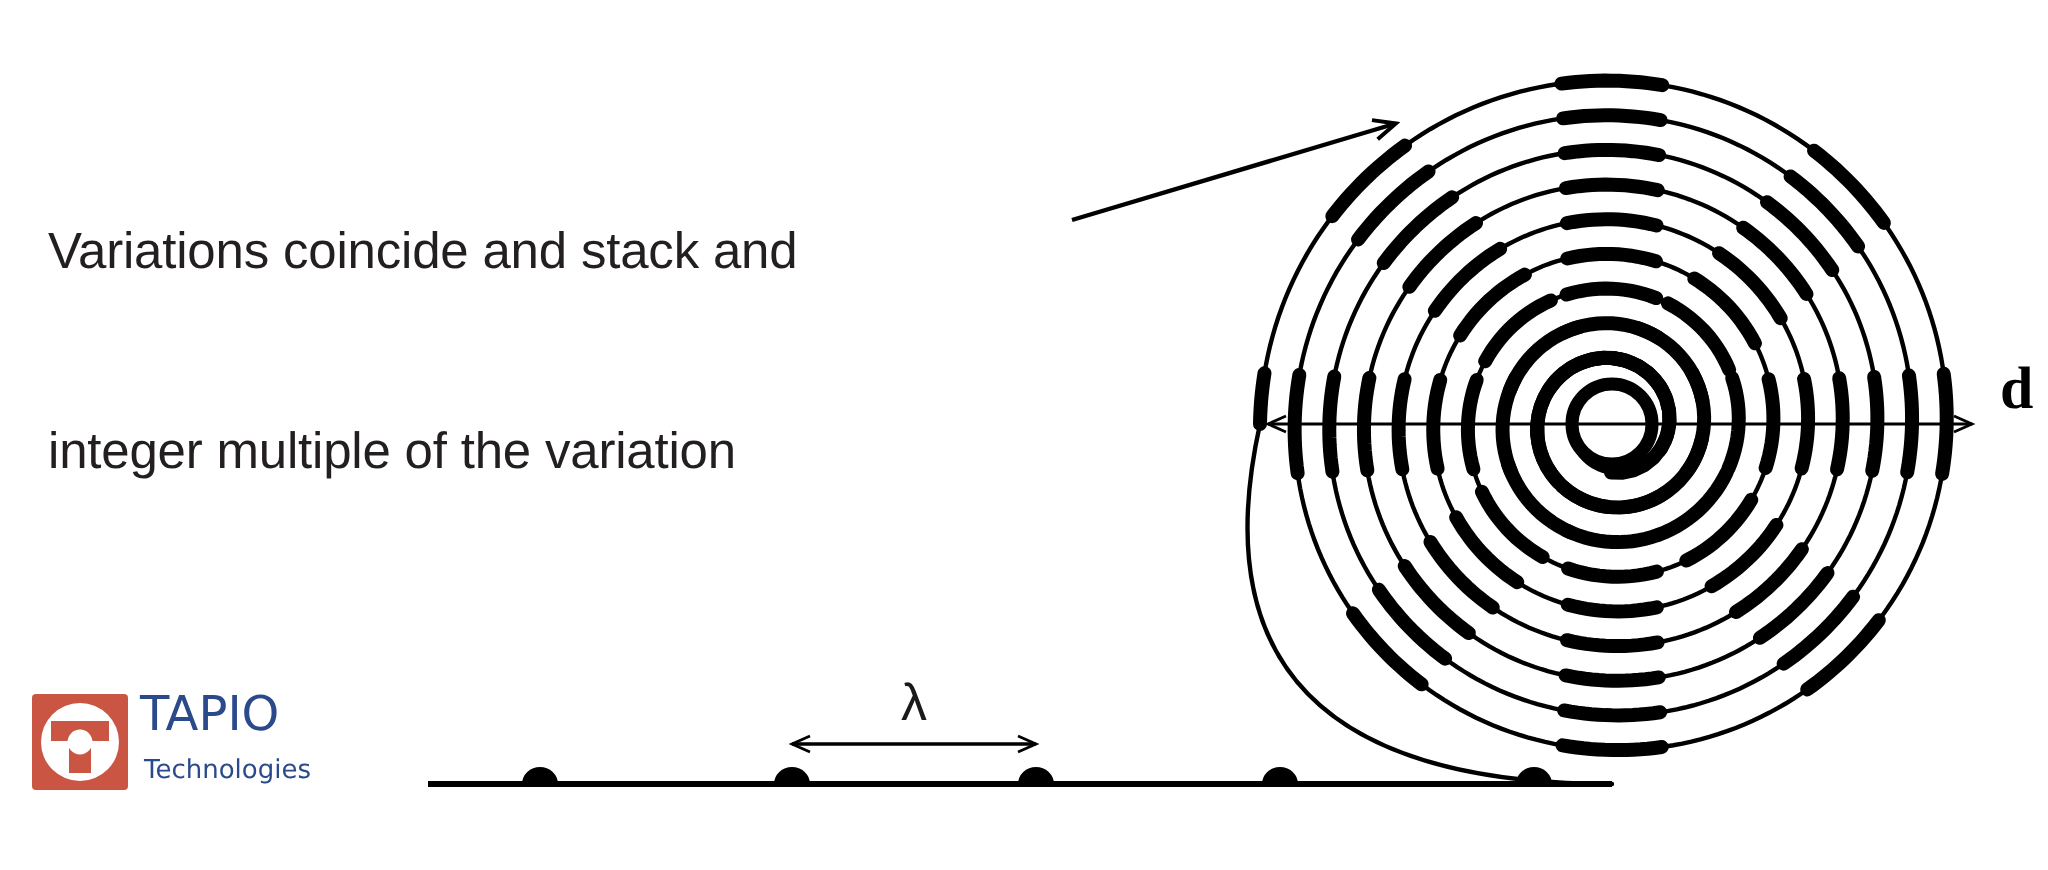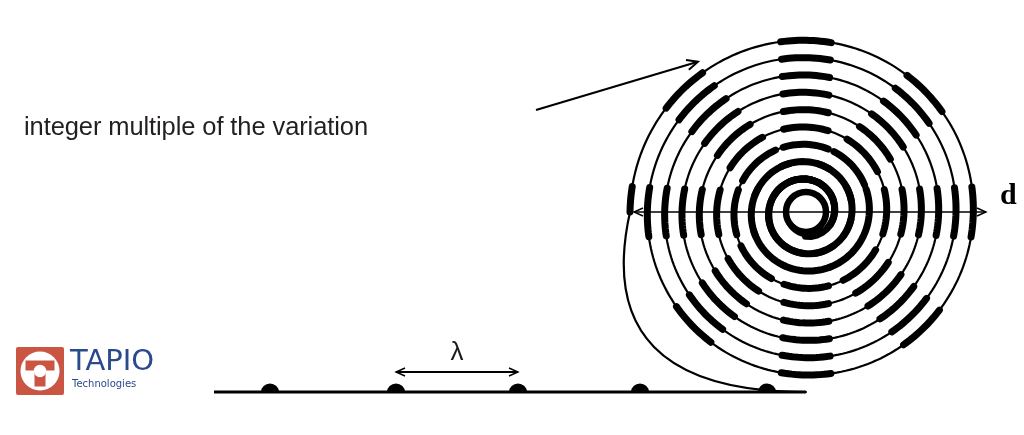--- a/index.html
+++ b/index.html
@@ -49,31 +49,31 @@
     position: absolute;
     left: 54px;
     top: 0px;
     width: 126px;
     height: 54px;
   }
   .logo-text-main {
     position: absolute;
     left: 0px;
     top: -2px;
-    font-size: 29px;
+    font-size: 24px;
     font-weight: 400;
     letter-spacing: 0px;
     color: #2b4a8b;
     font-family: "DejaVu Sans", sans-serif;
   }
   .logo-text-sub {
     position: absolute;
     left: 2px;
     top: 33px;
-    font-size: 10px;
+    font-size: 13px;
     font-weight: 400;
     color: #2b4a8b;
     font-family: "DejaVu Sans", sans-serif;
   }
 
   
   #diagram {
     position: absolute;
     left: 0;
     top: 0;
@@ -204,20 +204,21 @@
         <path d="M758,392 A9,8.549999999999999 0 0 1 776,392 Z" fill="#000000"></path>
       </g>
 
     <line id="lambda-line" class="stroke-dark" x1="396" y1="372" x2="518" y2="372" stroke-width="1.8" marker-start="url(#ah-l)" marker-end="url(#ah-r)"></line>
     <text id="lambda-label" class="label-lambda" x="457" y="360" text-anchor="middle">λ</text>
 
     <line id="callout-line" class="stroke-dark" x1="536" y1="110" x2="697" y2="62" stroke-width="2.2" marker-end="url(#ah-big)"></line>
   </svg>
 
   <div id="explanation">
+    <span class="ln">Variations coincide and stack and</span>
     <span class="ln">integer multiple of the variation</span>
     
     
     
     
   </div>
 
   <div id="logo">
     <svg id="logo-mark" viewBox="0 0 48 48">
       <rect x="0" y="0" width="48" height="48" rx="2" ry="2" fill="#ca5543"></rect>

